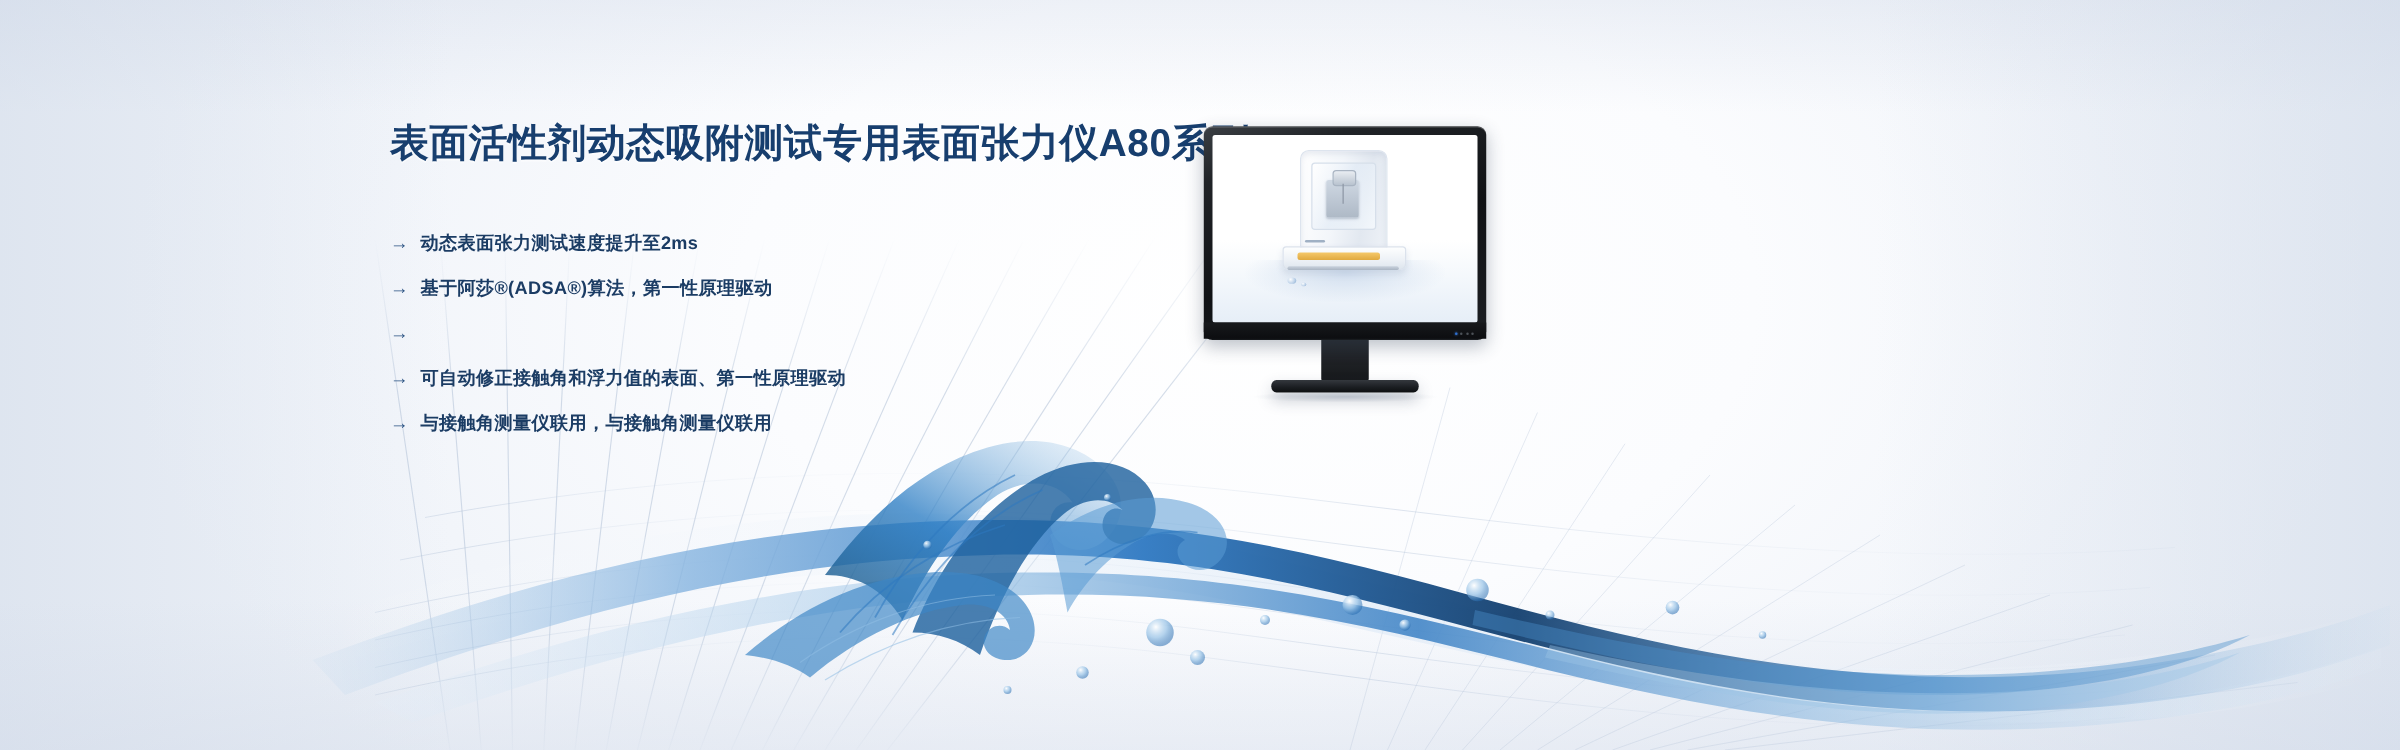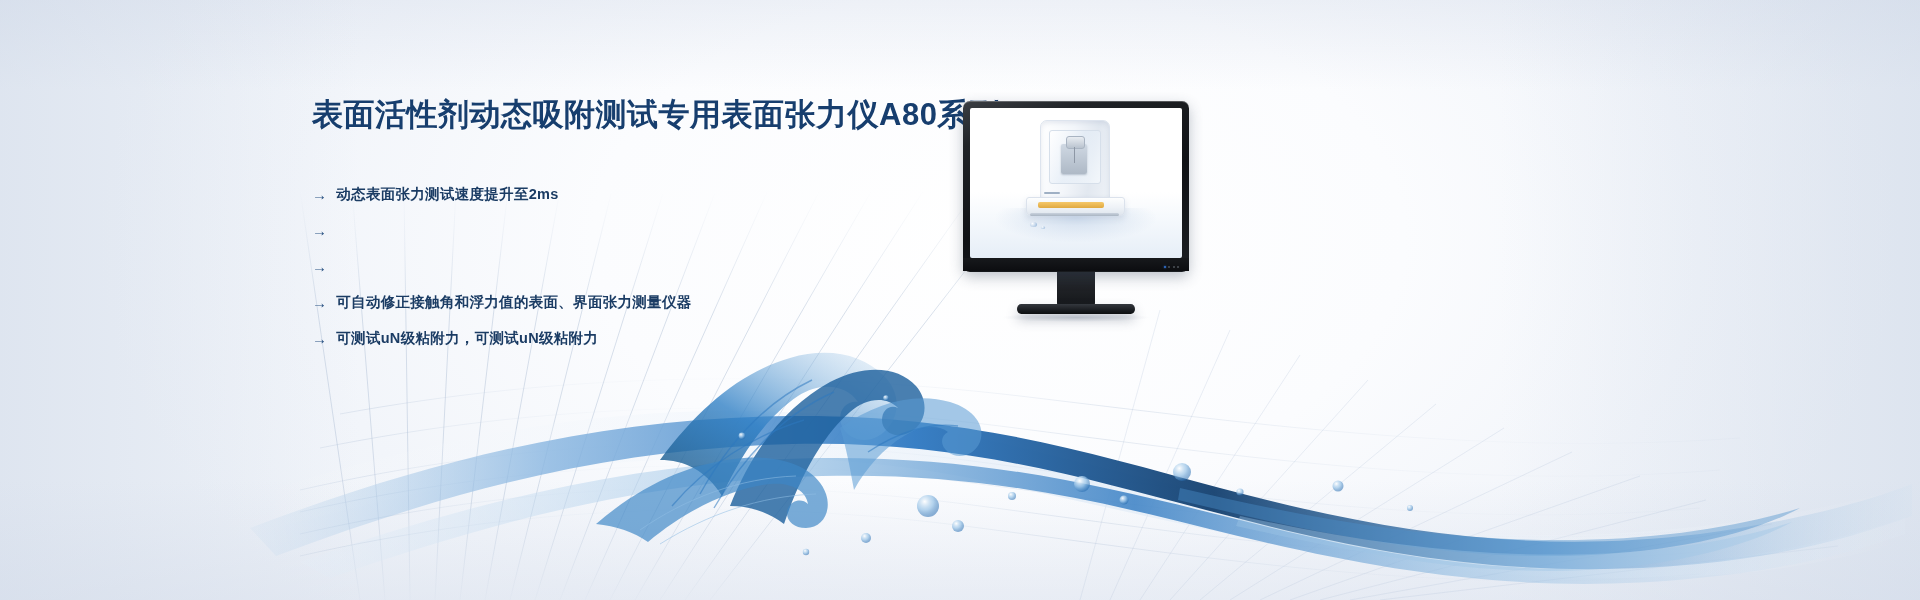--- a/index.html
+++ b/index.html
@@ -208,31 +208,32 @@
   <div class="textcol">
     <div class="title">表面活性剂动态吸附测试专用表面张力仪A80系列</div>
 
     <div class="bullets">
       <div class="bullet">
         <span class="arrow">→</span>
         <span>动态表面张力测试速度提升至2ms</span>
       </div>
       <div class="bullet">
         <span class="arrow">→</span>
-      </div>
-      <div class="bullet">
-        <span class="arrow">→</span>
-      </div>
-      <div class="bullet">
-        <span class="arrow">→</span>
-        <span>可自动修正接触角和浮力值的表面、界面张力测量仪器</span>
-      </div>
-      <div class="bullet">
-        <span class="arrow">→</span>
-        <span>可测试uN级粘附力，可测试uN级粘附力</span>
+        <span>基于阿莎®(ADSA®)算法，第一性原理驱动</span>
+      </div>
+      <div class="bullet">
+        <span class="arrow">→</span>
+      </div>
+      <div class="bullet">
+        <span class="arrow">→</span>
+        <span>可自动修正接触角和浮力值的表面、第一性原理驱动</span>
+      </div>
+      <div class="bullet">
+        <span class="arrow">→</span>
+        <span>与接触角测量仪联用，与接触角测量仪联用</span>
       </div>
     </div>
   </div>
 
   <div class="monitor">
     <div class="standshadow"></div>
     <div class="neck"></div>
     <div class="stand"></div>
     <div class="bezel">
       <div class="screen">

